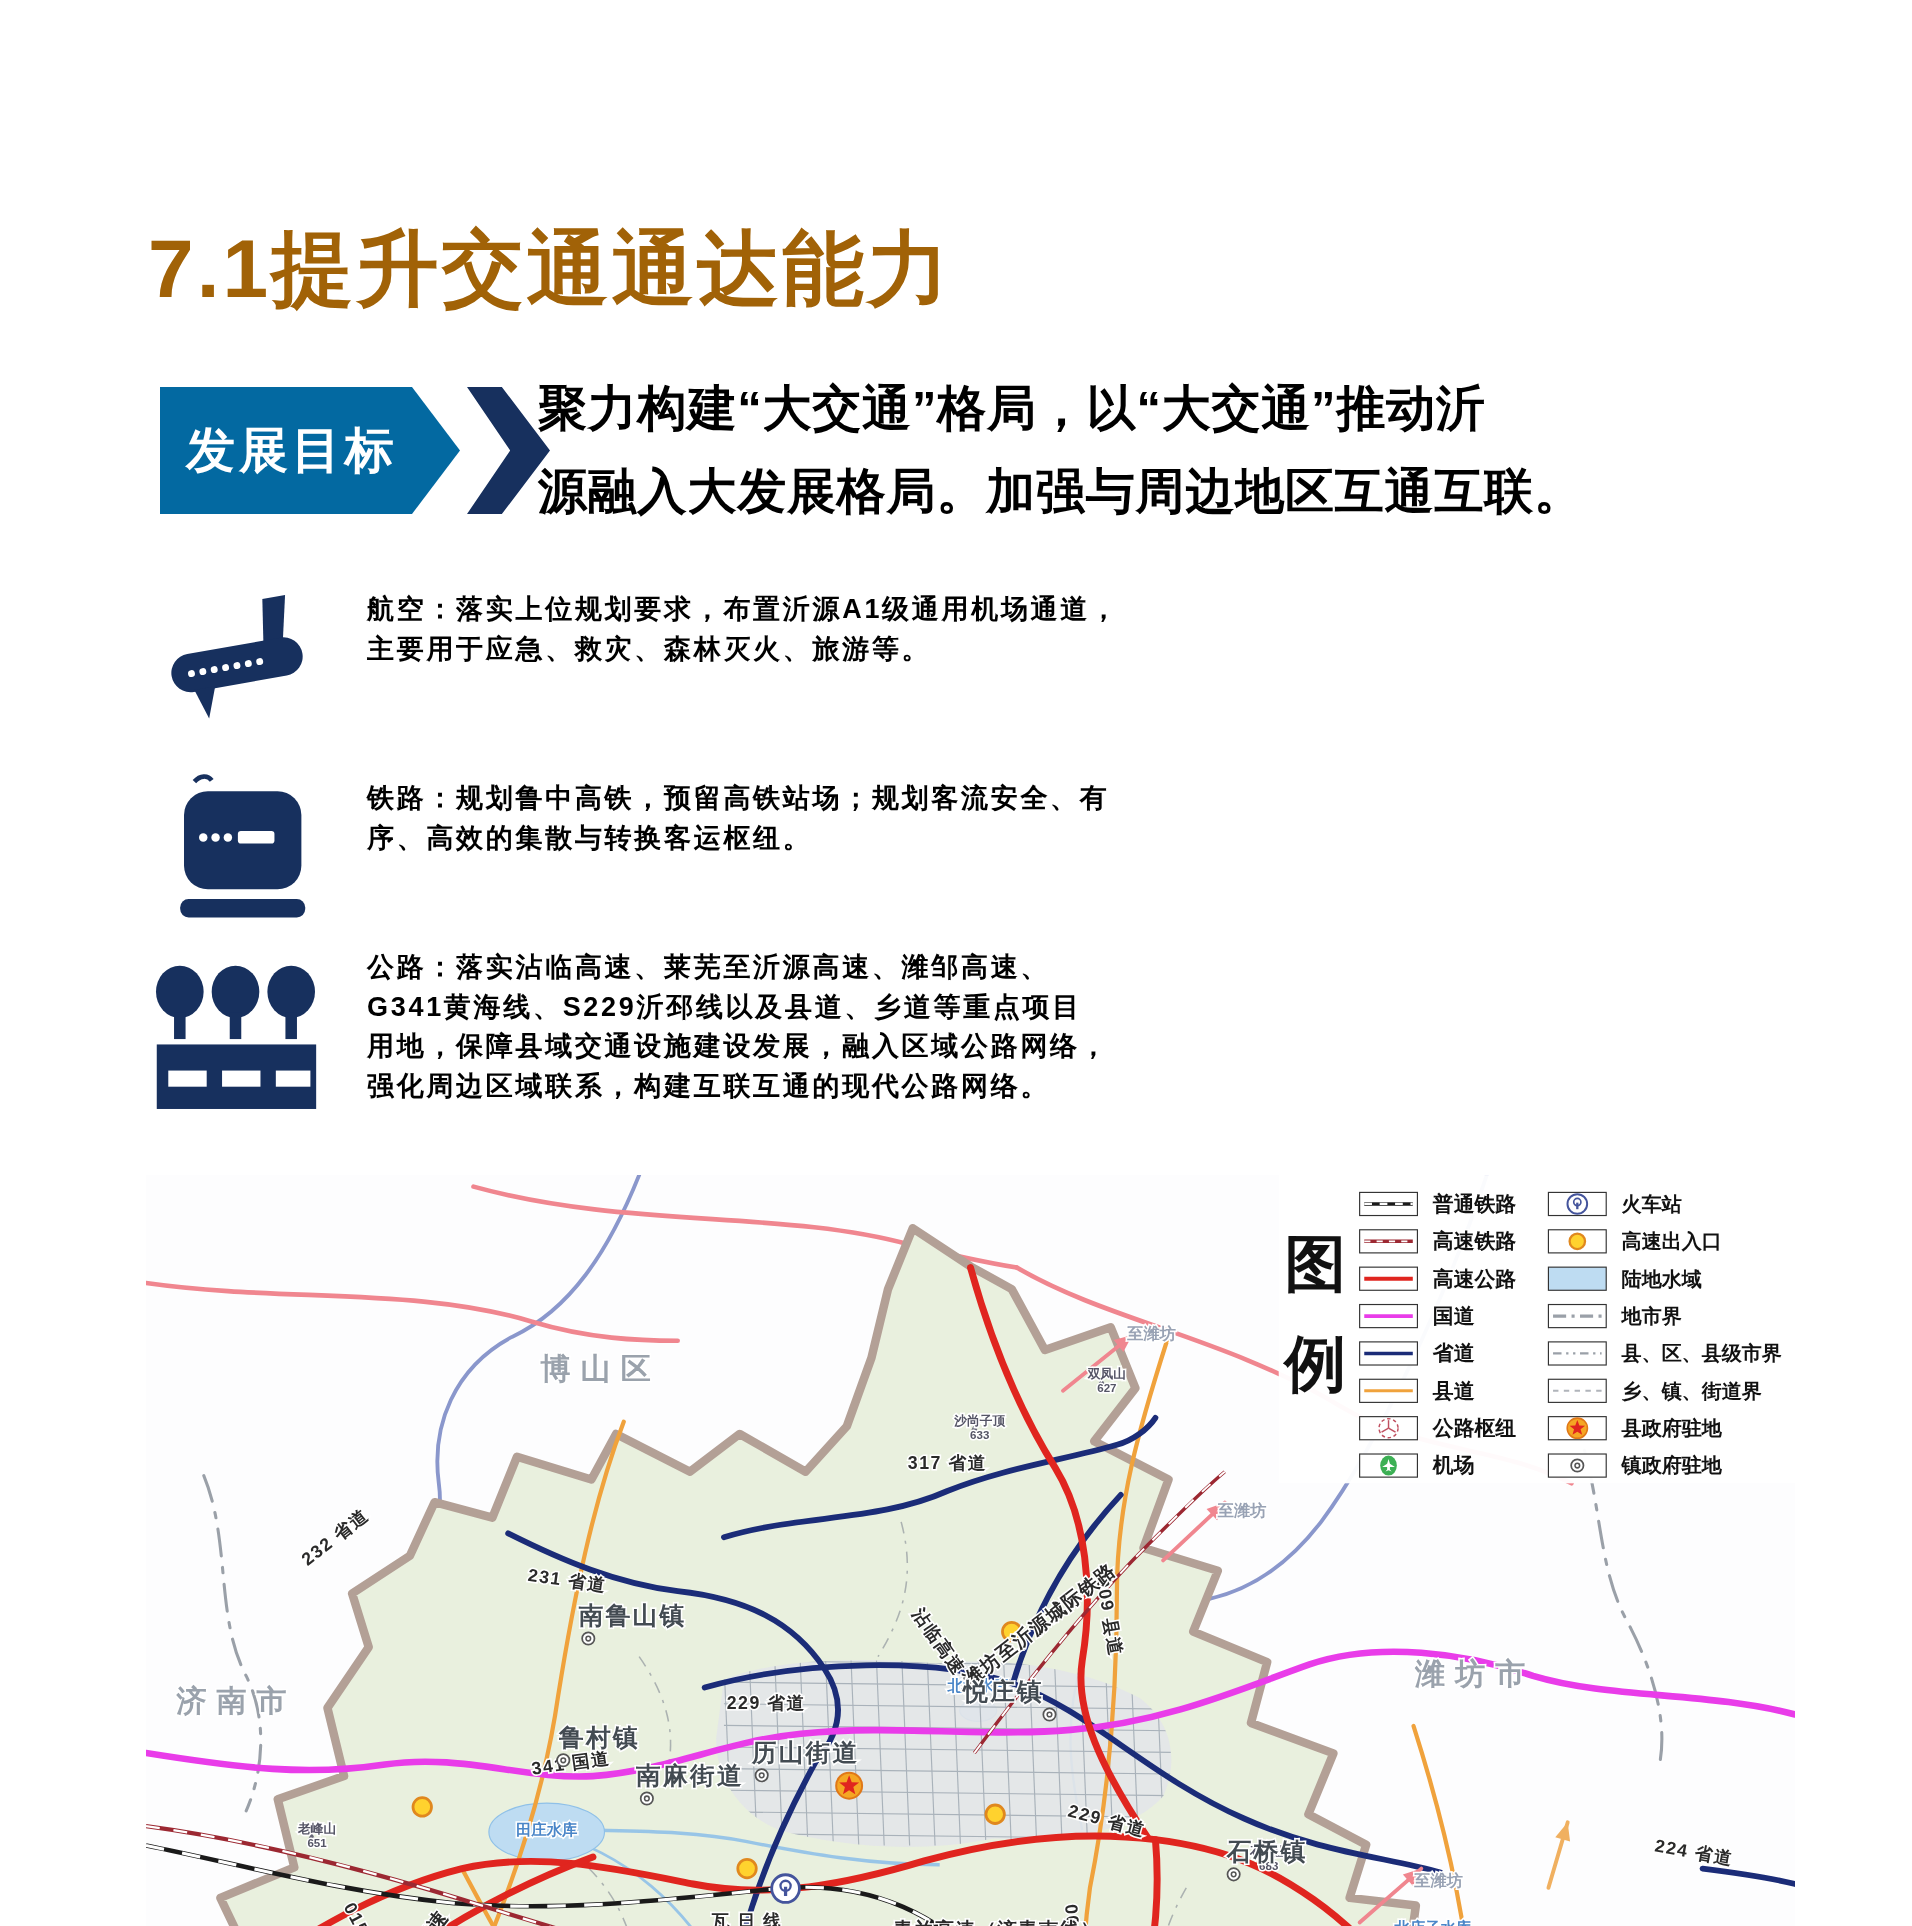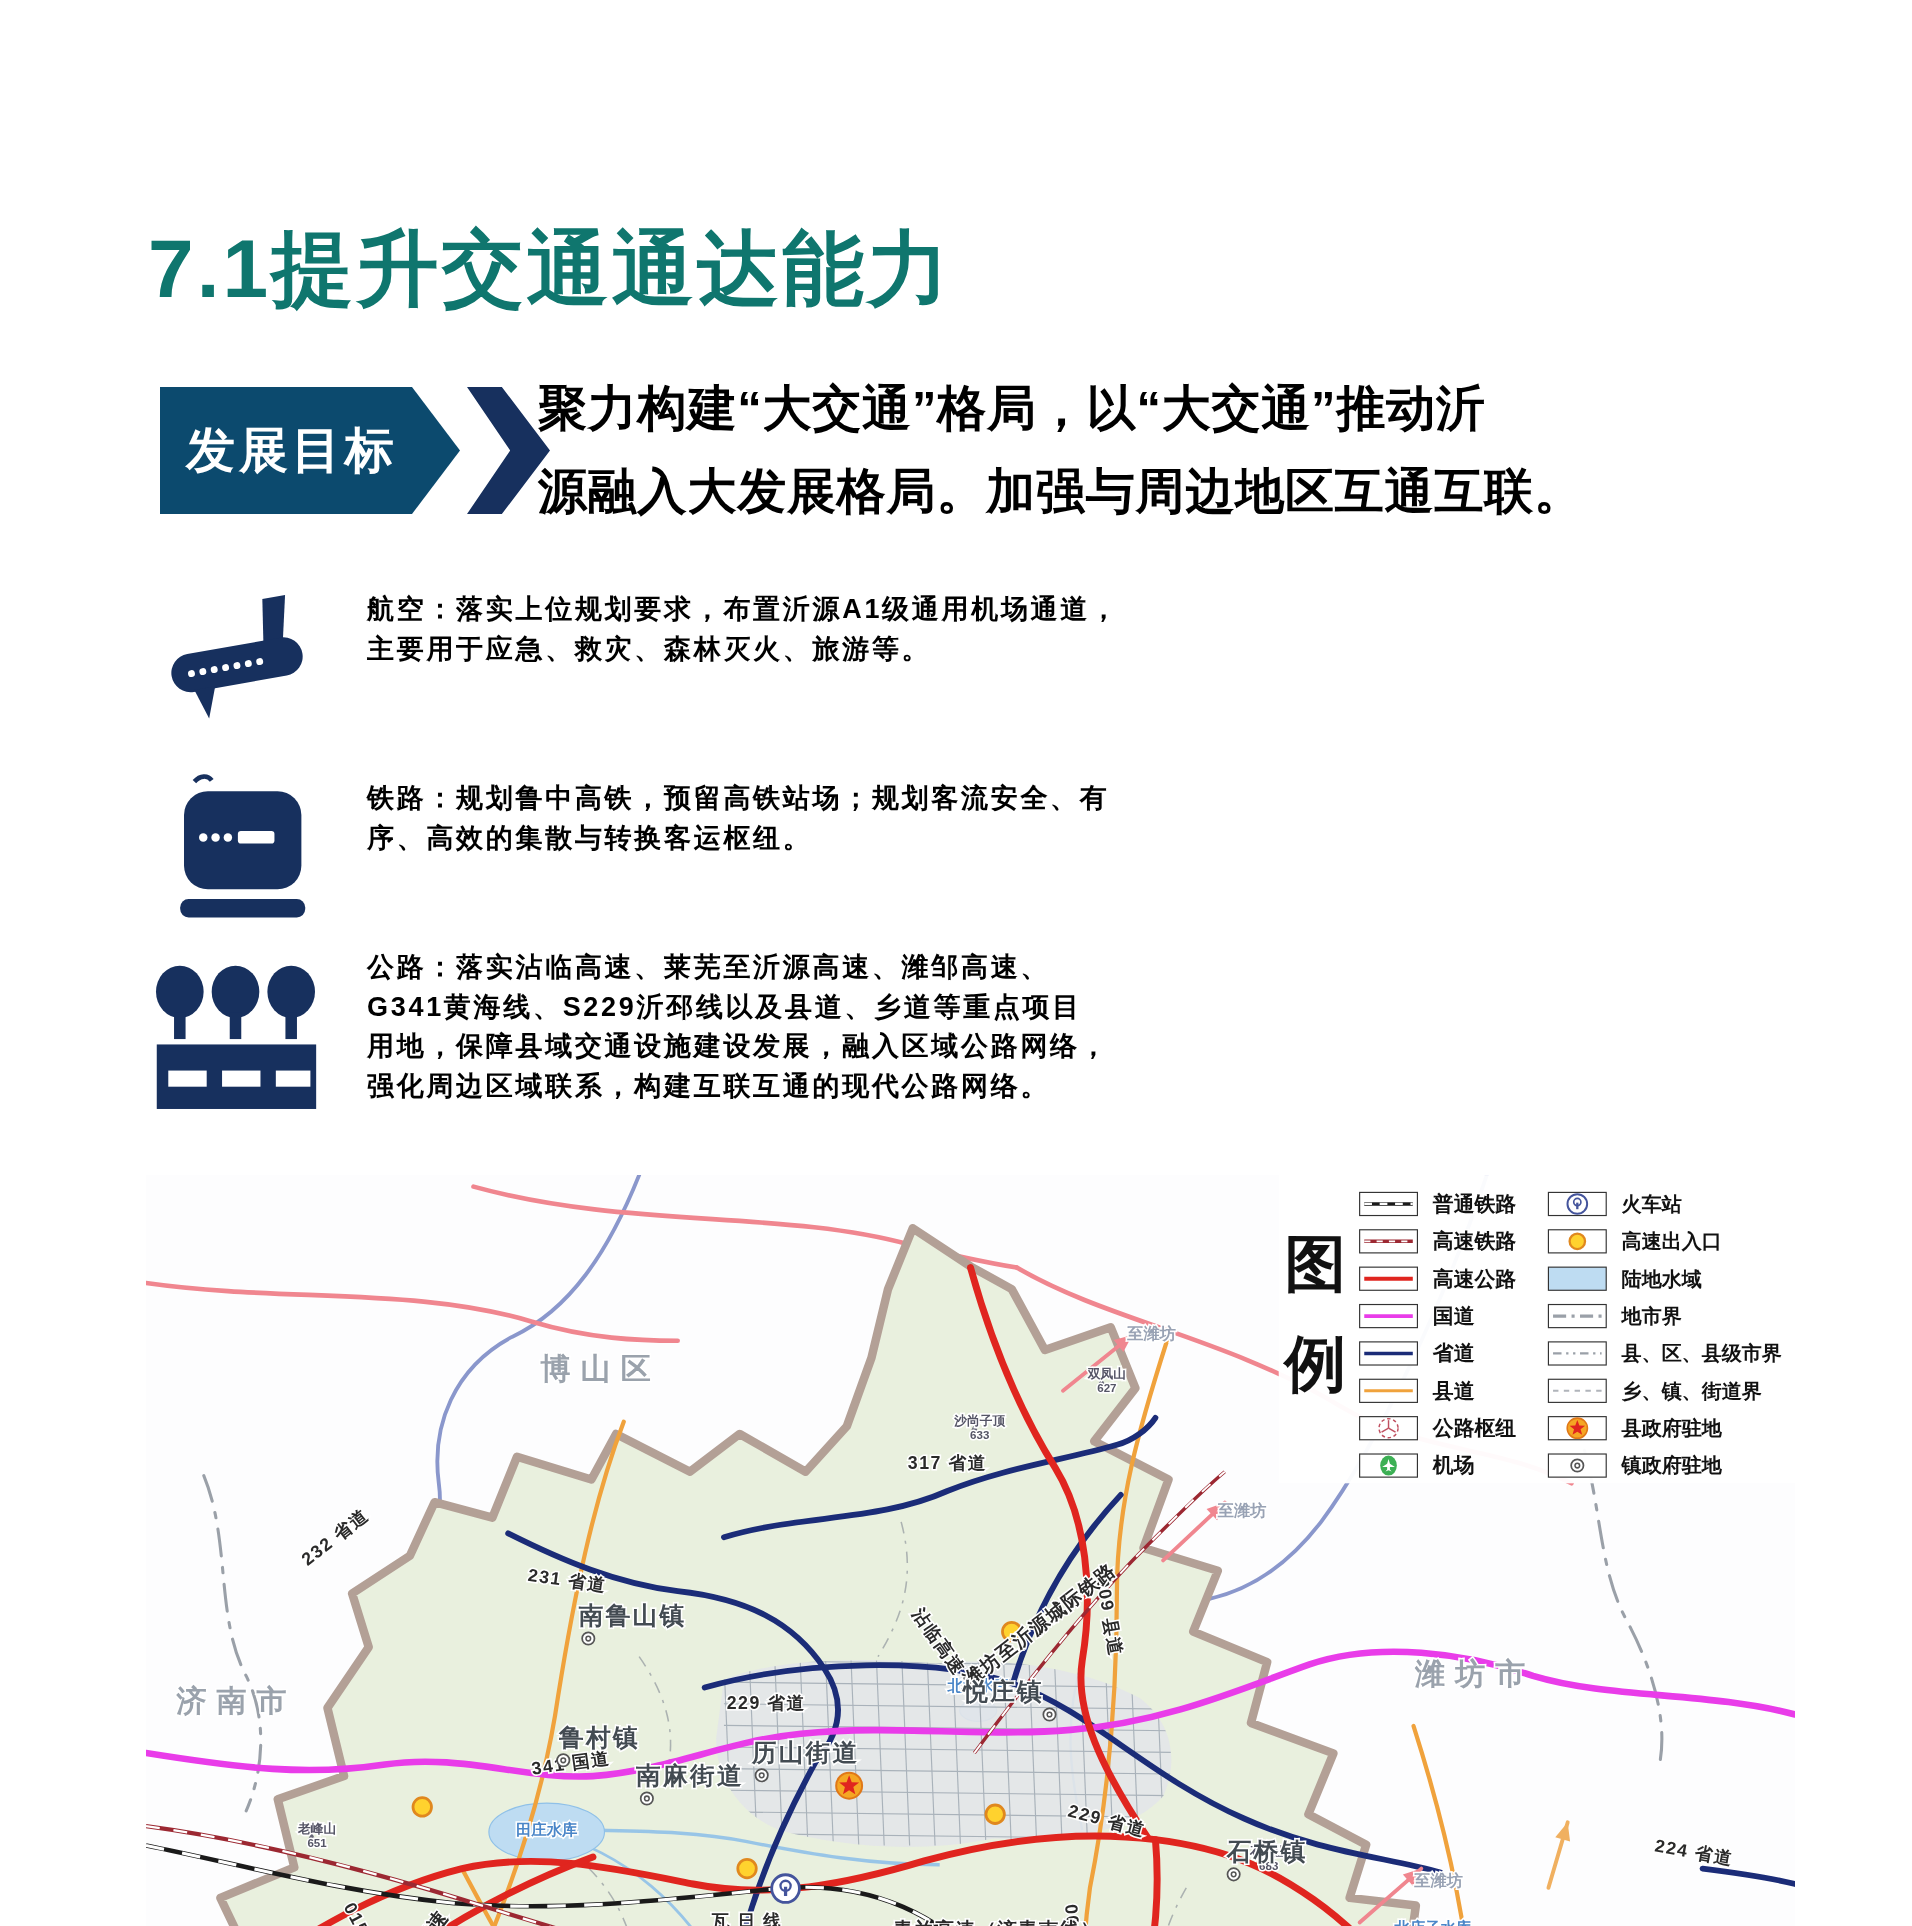--- a/index.html
+++ b/index.html
@@ -1,20 +1,20 @@
 <!DOCTYPE html>
 <html style="font-size:6.2px"><head>
 <meta charset="utf-8">
 <style>
   html,body{margin:0;padding:0;}
   body{width:1913px;height:2705px;background:#ffffff;position:relative;overflow:hidden;
        font-family:"Liberation Sans","DejaVu Sans",sans-serif;}
   .title{position:absolute;left:148px;top:160px;font-size:82px;font-weight:900;
-         letter-spacing:3.1px;color:#0f766e;}
-  .banner{position:absolute;left:160px;top:387px;width:300px;height:127px;background:#0c4a6e;
+         letter-spacing:3.1px;color:#a16207;}
+  .banner{position:absolute;left:160px;top:387px;width:300px;height:127px;background:#0369a1;
           clip-path:polygon(0 0,84% 0,100% 50%,84% 100%,0 100%);
           display:flex;align-items:center;padding-left:26px;box-sizing:border-box;}
   .banner-text{color:#fff;font-size:49px;font-weight:900;letter-spacing:3.9px;}
   .chevron{position:absolute;left:467px;top:387px;width:83px;height:127px;background:#17305e;
            clip-path:polygon(0 0,42% 0,100% 50%,42% 100%,0 100%,52% 50%);}
   .headline{position:absolute;left:518px;top:367px;width:1283px;font-size:49px;font-weight:900;
             line-height:1.70;letter-spacing:0.8px;color:#000;white-space:pre-line;margin-left:20px;}
   .sec-text{position:absolute;left:367px;width:1425px;font-size:27px;font-weight:700;
             line-height:1.47;letter-spacing:2.7px;color:#000;white-space:pre-line;}
   #sec-aviation{top:590px;}

